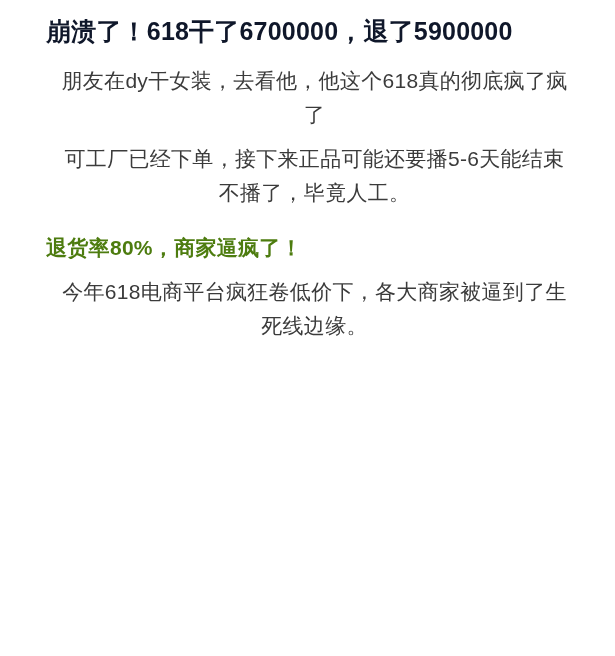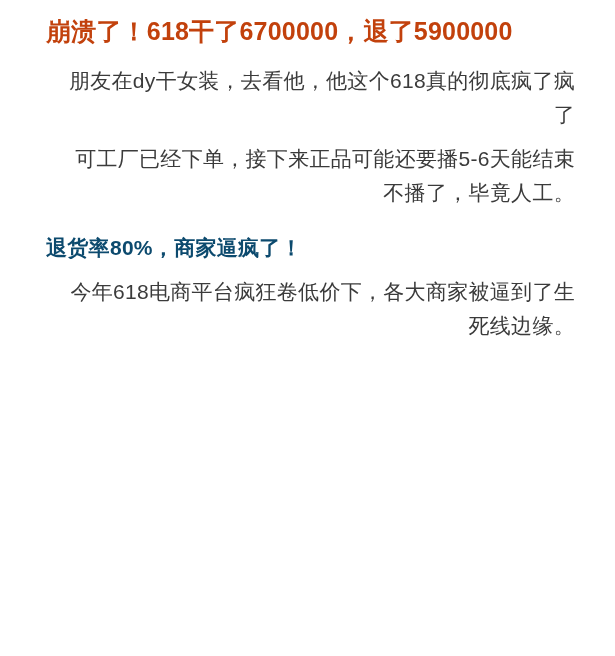--- a/index.html
+++ b/index.html
@@ -15,42 +15,42 @@
     color: #2b2b2b;
   }
   .article {
     padding: 14px 40px 0 46px;
     box-sizing: border-box;
   }
   .headline {
     font-size: 25px;
     font-weight: bold;
     line-height: 1.42;
-    color: #c2410c;
+    color: #0f172a;
     letter-spacing: 0.2px;
     margin: 0 0 14px 0;
   }
   .para {
     font-size: 21px;
     line-height: 1.62;
     color: #3b3b3b;
     margin: 0 0 10px 8px;
     letter-spacing: 0.3px;
-    text-align: right;
+    text-align: center;
   }
   .para.tight {
     margin-bottom: 9px;
   }
   .hashtag {
     color: #3a6ea8;
   }
   .subhead {
     font-size: 21px;
     font-weight: bold;
-    color: #0c4a6e;
+    color: #4d7c0f;
     line-height: 1.5;
     margin: 22px 0 12px 0;
     letter-spacing: 0.3px;
   }
 </style>
 </head>
 <body>
 
 <div class="article">
 

